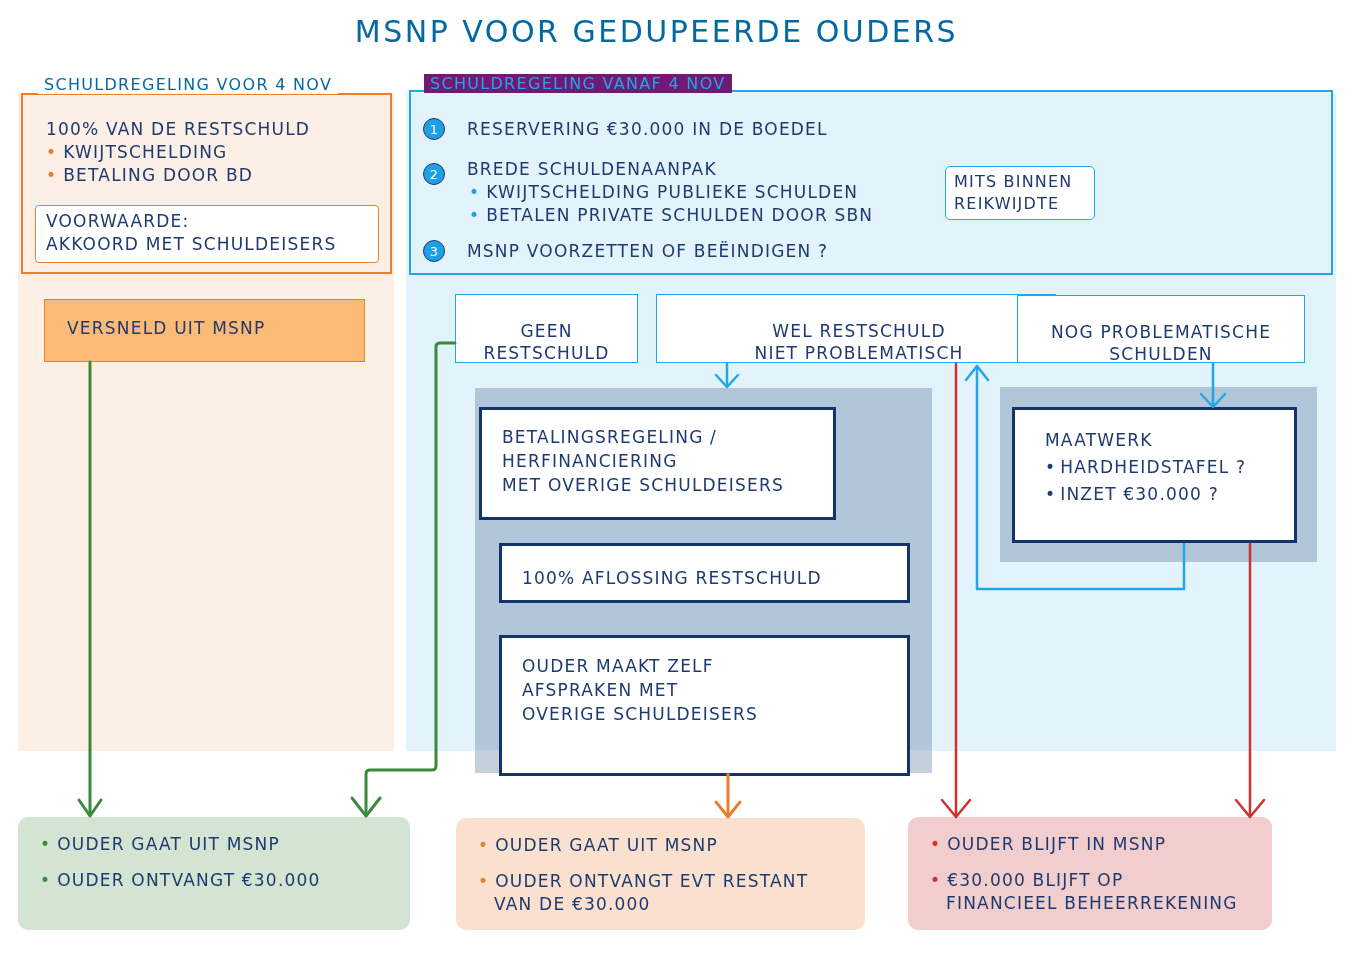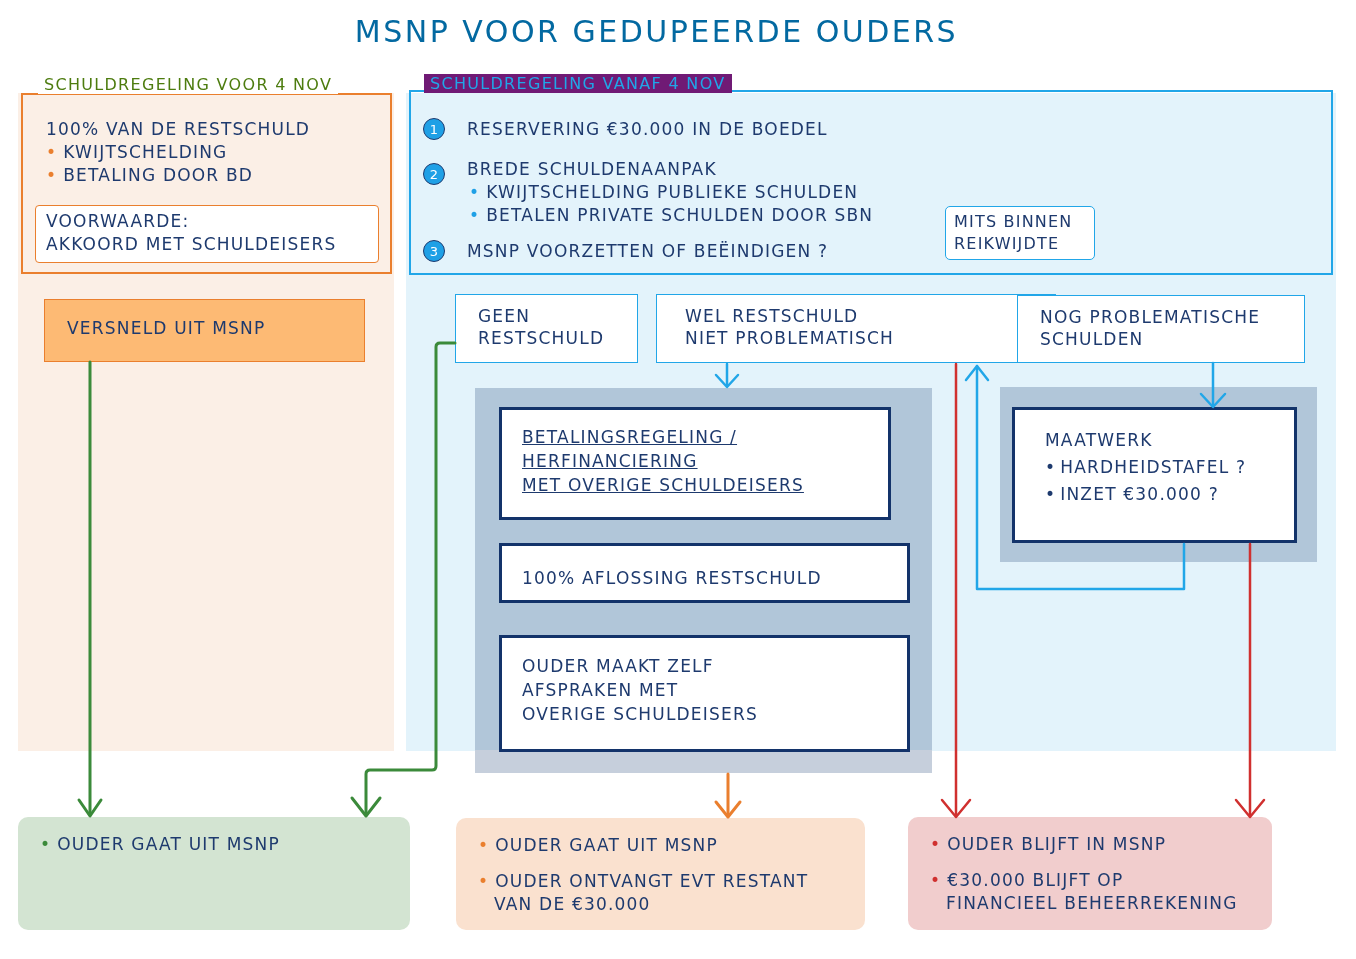--- a/index.html
+++ b/index.html
@@ -20,54 +20,54 @@
   .bullet-r::before { content:"•"; color:#d0302f; margin-right:6px; }
   .bullet-d::before { content:"•"; color:#1e3a6e; margin-right:4px; }
   #cond-box { left:35px; top:205px; width:344px; height:58px; border:1.5px solid #ea7f2e; border-radius:4px; background:#fff; padding:4px 10px; }
   #fast-box { left:44px; top:299px; width:321px; height:63px; border:1.5px solid #ea7f2e; background:#fdba74; padding:17px 22px; }
 
   
   #right-bg { left:406px; top:93px; width:930px; height:658px; background:#e3f3fb; }
   #right-frame { left:409px; top:90px; width:924px; height:185px; border:2px solid #21a6e8; }
   #right-legend { left:424px; top:74px; padding:0 6px; background:#701a75; color:#21a6e8; font-size:16px; letter-spacing:1.3px; }
   .num { width:22px; height:22px; border-radius:50%; background:#1fa0e6; border:1.5px solid #1e3a6e; color:#fff; font-size:13px; text-align:center; line-height:21px; box-sizing:border-box; }
-  #mits-box { left:945px; top:166px; width:150px; height:54px; border:1.5px solid #21a6e8; border-radius:5px; background:#fff; padding:4px 8px; font-size:16px; line-height:22px;margin-top:40px; }
+  #mits-box { left:945px; top:166px; width:150px; height:54px; border:1.5px solid #21a6e8; border-radius:5px; background:#fff; padding:4px 8px; font-size:16px; line-height:22px; }
 
-  .cat-box { border:1.5px solid #21a6e8; background:#fff; font-size:17px; line-height:22px; padding:10px 22px; }
+  .cat-box { border:1.5px solid #21a6e8; background:#fff; font-size:17px; line-height:22px; padding:25px 22px;text-align:center; }
   #geen-box { left:455px; top:294px; width:183px; height:69px; }
   #wel-box { left:656px; top:294px; width:400px; height:69px; }
   #nog-box { left:1017px; top:295px; width:288px; height:68px; }
 
   #grey-stack { left:475px; top:388px; width:457px; height:385px; background:#b1c6d9; }
   #grey-stack-bottom { left:475px; top:750px; width:457px; height:23px; background:#c6cfdc; }
   #grey-maat { left:1000px; top:387px; width:317px; height:175px; background:#b1c6d9; }
   .opt-box { border:3px solid #13336a; background:#fff; font-size:17px; line-height:24px; padding:15px 20px; }
-  #opt1 { left:499px; top:407px; width:392px; height:113px;text-decoration:underline; }
+  #opt1 { left:479px; top:407px; width:357px; height:113px; }
   #opt2 { left:499px; top:543px; width:411px; height:60px; padding-top:20px; }
-  #opt3 { left:499px; top:635px; width:411px; height:117px; padding-top:16px; }
+  #opt3 { left:499px; top:635px; width:411px; height:141px; padding-top:16px; }
   #maat-box { left:1012px; top:407px; width:285px; height:136px; padding:18px 30px; }
 
   
   .out { border-radius:10px; font-size:17px; line-height:23px; padding:16px 22px; }
   #out-green { left:18px; top:817px; width:392px; height:113px; background:#d3e4d2; }
   #out-orange { left:456px; top:818px; width:409px; height:112px; background:#fae1cf; }
   #out-red { left:908px; top:817px; width:364px; height:113px; background:#f1cdcd; }
   .out p { margin:0 0 13px 0; }
   .out .cont { display:block; padding-left:16px; }
 
   svg#arrows { position:absolute; left:0; top:0; }
 </style>
 </head>
 <body>
 
 <div id="title" class="abs hand">MSNP voor gedupeerde ouders</div>
 
 <div id="left-bg" class="abs"></div>
 <div id="left-frame" class="abs"></div>
-<div id="left-legend" class="abs hand" style="color:#4d7c0f">Schuldregeling voor 4 nov</div>
+<div id="left-legend" class="abs hand" style="color:#0369a1">Schuldregeling voor 4 nov</div>
 
 <div class="abs hand txt" style="left:46px; top:118px;">
   <div>100% van de restschuld</div>
   <div class="bullet-o">Kwijtschelding</div>
   <div class="bullet-o">Betaling door BD</div>
 </div>
 
 <div id="cond-box" class="abs hand txt">
   <div>Voorwaarde:</div>
   <div>Akkoord met schuldeisers</div>
@@ -131,20 +131,21 @@
 </div>
 
 <div id="maat-box" class="abs hand opt-box">
   <div style="margin-bottom:3px">Maatwerk</div>
   <div class="bullet-d" style="margin-bottom:3px">Hardheidstafel ?</div>
   <div class="bullet-d">Inzet €30.000 ?</div>
 </div>
 
 <div id="out-green" class="abs hand out">
   <p class="bullet-g">Ouder gaat uit MSNP</p>
+  <p class="bullet-g">Ouder ontvangt €30.000</p>
 </div>
 <div id="out-orange" class="abs hand out">
   <p class="bullet-o">Ouder gaat uit MSNP</p>
   <p style="margin:0"><span class="bullet-o">Ouder ontvangt evt restant</span><span class="cont">van de €30.000</span></p>
 </div>
 <div id="out-red" class="abs hand out">
   <p class="bullet-r">Ouder blijft  in MSNP</p>
   <p style="margin:0"><span class="bullet-r">€30.000 blijft op</span><span class="cont">financieel beheerrekening</span></p>
 </div>
 

